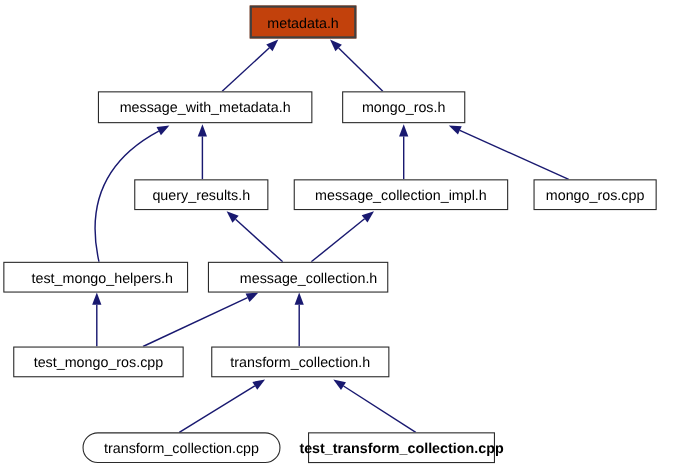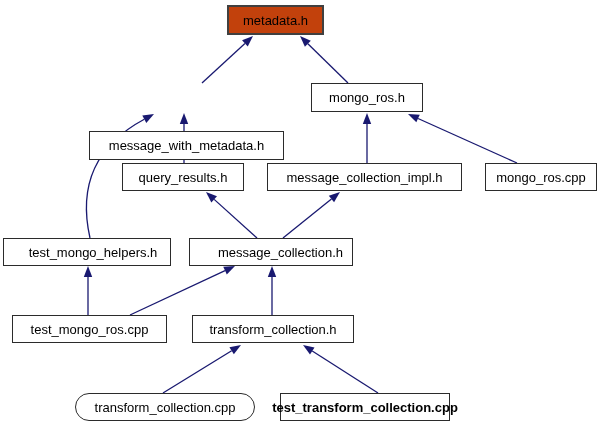--- a/index.html
+++ b/index.html
@@ -94,21 +94,21 @@
         <path d="M 163 393 L 231.63175851625002 350.7650716823077" fill="none" stroke="#191970" stroke-width="1.3"></path>
         <polygon points="241,345 233.83296770404021,354.34203661246676 229.43054932845982,347.1881067521486" fill="#191970"></polygon>
       </g>
       <g>
         <path d="M 378 393 L 312.26498540727664 350.929590660657" fill="none" stroke="#191970" stroke-width="1.3"></path>
         <polygon points="303,345 314.5290109322548,347.3920507778787 310.0009598822985,354.46713054343536" fill="#191970"></polygon>
       </g>
     </svg>
   <div id="nodes-layer">
       <div class="node highlight" style="left: 227px; top: 5px; width: 97px; height: 30px;">metadata.h</div>
-      <div class="node" style="left: 89px; top: 83px; width: 195px; height: 29px; margin-top: 48px;">message_with_metadata.h</div>
+      <div class="node" style="left: 89px; top: 83px; width: 195px; height: 29px;">message_with_metadata.h</div>
       <div class="node" style="left: 311px; top: 83px; width: 112px; height: 29px;">mongo_ros.h</div>
       <div class="node" style="left: 122px; top: 163px; width: 122px; height: 28px;">query_results.h</div>
       <div class="node" style="left: 267px; top: 163px; width: 195px; height: 28px;">message_collection_impl.h</div>
       <div class="node" style="left: 485px; top: 163px; width: 112px; height: 28px;">mongo_ros.cpp</div>
       <div class="node" style="left: 3px; top: 238px; width: 168px; height: 28px; padding-left: 12px;">test_mongo_helpers.h</div>
       <div class="node" style="left: 189px; top: 238px; width: 164px; height: 28px; padding-left: 19px;">message_collection.h</div>
       <div class="node" style="left: 12px; top: 315px; width: 155px; height: 28px;">test_mongo_ros.cpp</div>
       <div class="node" style="left: 192px; top: 315px; width: 162px; height: 28px;">transform_collection.h</div>
       <div class="node" style="left: 75px; top: 393px; width: 180px; height: 28px; border-radius: 14px;">transform_collection.cpp</div>
       <div class="node" style="left: 280px; top: 393px; width: 170px; height: 28px; font-weight: bold;">test_transform_collection.cpp</div>

